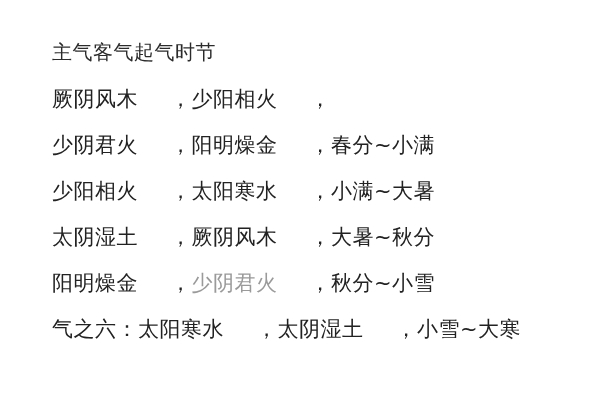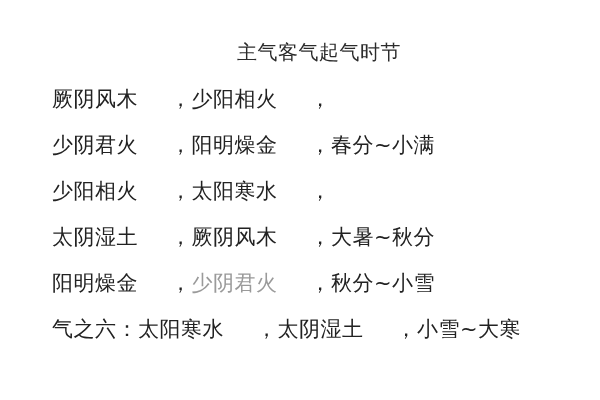--- a/index.html
+++ b/index.html
@@ -26,21 +26,20 @@
     top: 38px;
     right: 14px;
   }
   .heading {
     font-size: 20px;
     line-height: 28px;
     color: #2b2b2b;
     letter-spacing: 0.5px;
     font-weight: 500;
     margin-bottom: 10px;
-    text-align: center;
   }
   .row {
     display: flex;
     align-items: baseline;
     font-size: 21px;
     line-height: 46px;
     color: #222222;
     letter-spacing: 0.5px;
     white-space: nowrap;
   }
@@ -81,20 +80,21 @@
       <span class="cell col2">阳明燥金</span>
       <span class="sep">，</span>
       <span class="cell col3">春分~小满</span>
     </div>
 
     <div class="row">
       <span class="cell col1">少阳相火</span>
       <span class="sep">，</span>
       <span class="cell col2">太阳寒水</span>
       <span class="sep">，</span>
+      <span class="cell col3">小满~大暑</span>
     </div>
 
     <div class="row">
       <span class="cell col1">太阴湿土</span>
       <span class="sep">，</span>
       <span class="cell col2">厥阴风木</span>
       <span class="sep">，</span>
       <span class="cell col3">大暑~秋分</span>
     </div>
 

